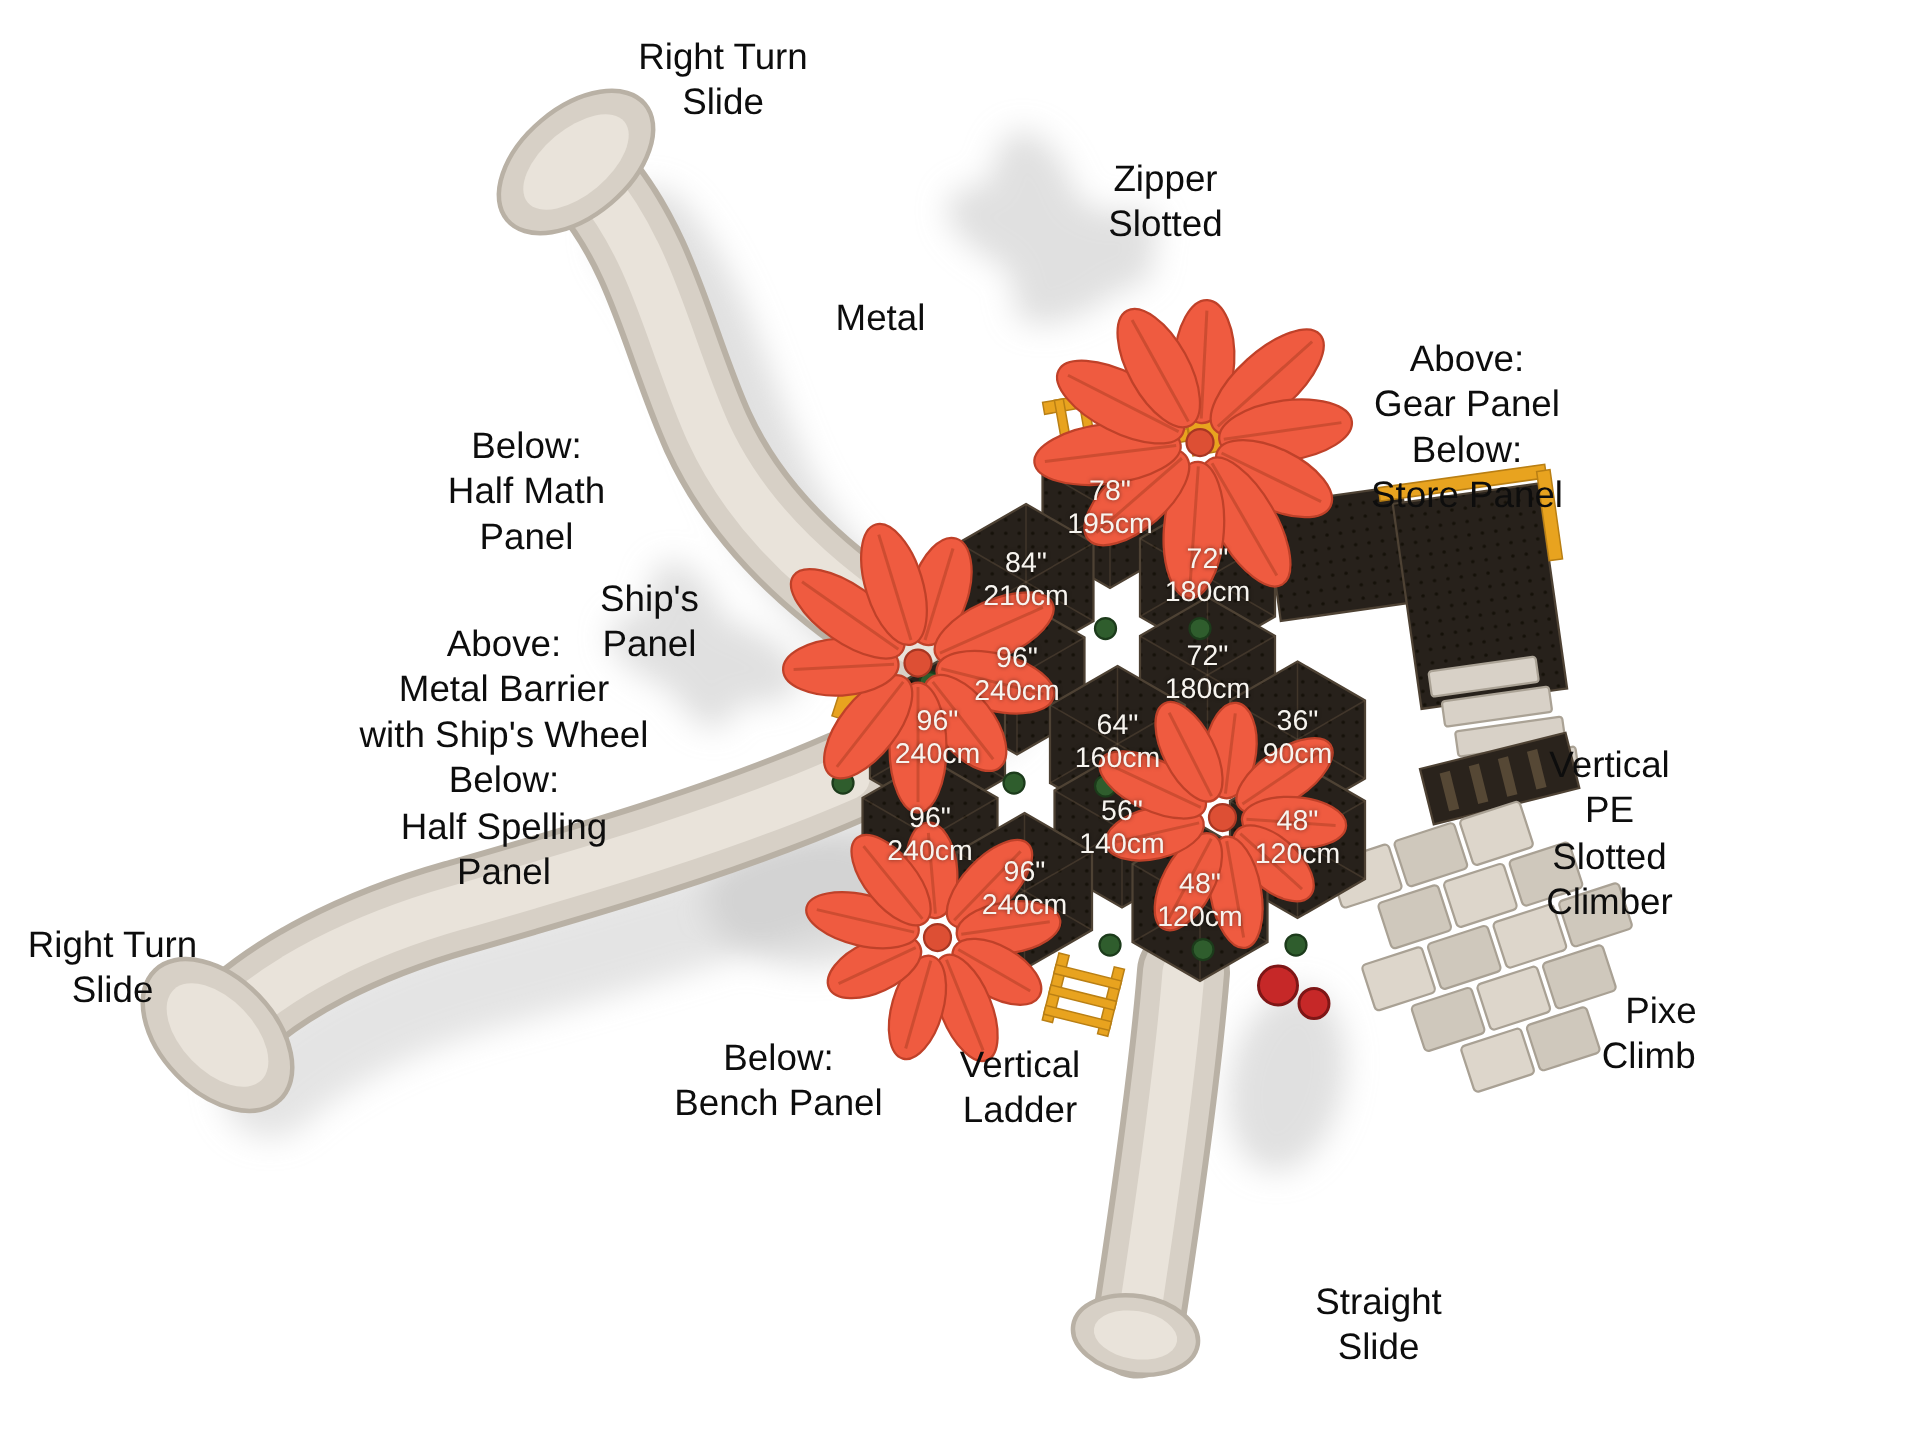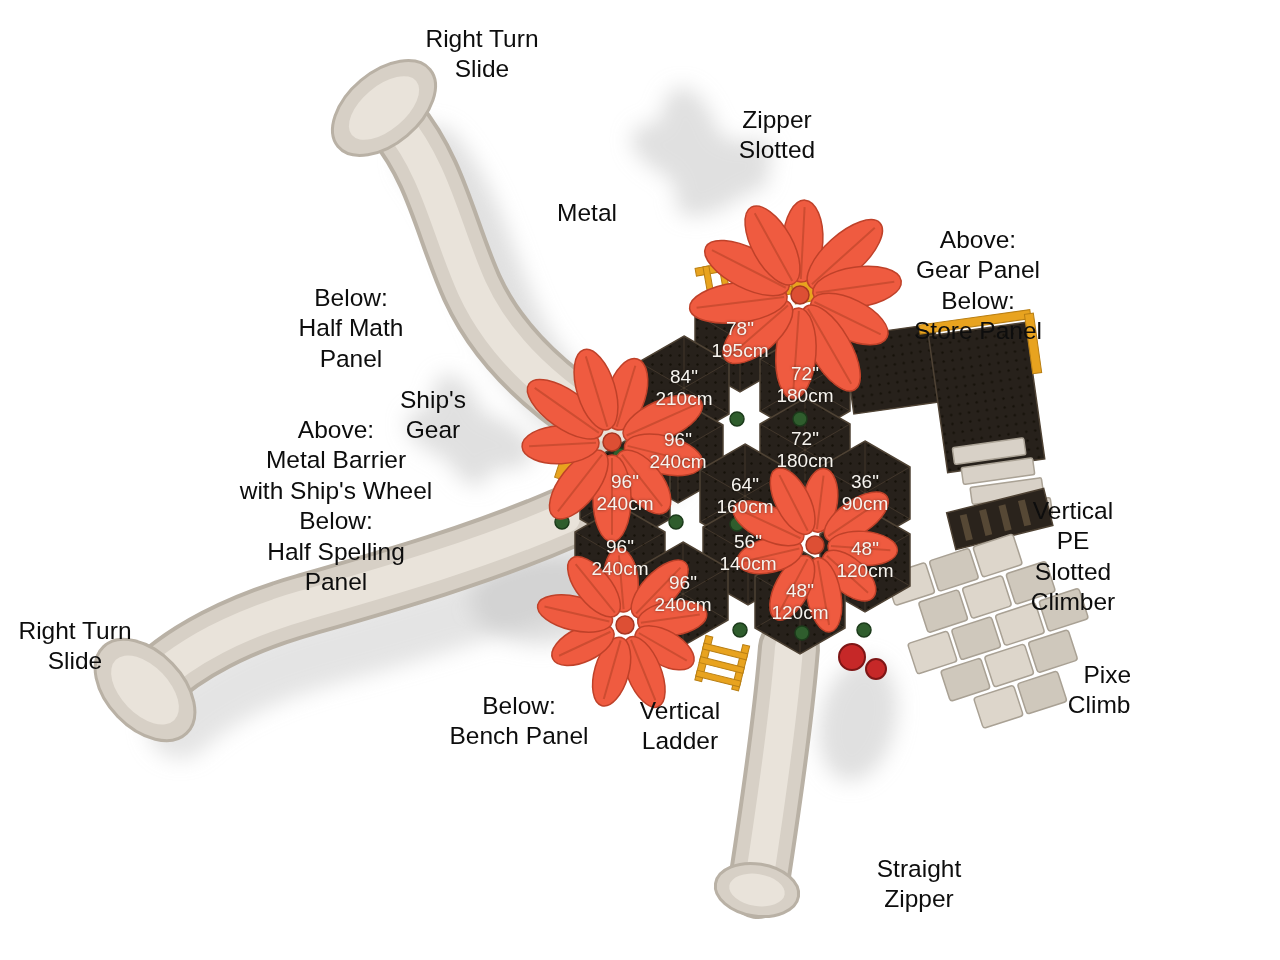--- a/index.html
+++ b/index.html
@@ -423,39 +423,39 @@
 Slotted</div>
 <div class="callout" style="left:587px;top:198px">Metal</div>
 <div class="callout" style="left:978px;top:225px">Above:
 Gear Panel
 Below:
 Store Panel</div>
 <div class="callout" style="left:351px;top:283px">Below:
 Half Math
 Panel</div>
 <div class="callout" style="left:433px;top:385px">Ship's
-Gear</div>
+Panel</div>
 <div class="callout" style="left:336px;top:415px">Above:
 Metal Barrier
 with Ship's Wheel
 Below:
 Half Spelling
 Panel</div>
 <div class="callout" style="left:75px;top:616px">Right Turn
 Slide</div>
 <div class="callout" style="left:1073px;top:496px">Vertical
 PE Slotted Climber</div>
 <div class="callout" style="left:1110px;top:660px">Pixel
 Climber</div>
 <div class="callout" style="left:519px;top:691px">Below:
 Bench Panel</div>
 <div class="callout" style="left:680px;top:696px">Vertical
 Ladder</div>
 <div class="callout" style="left:919px;top:854px">Straight
-Zipper</div>
+Slide</div>
 
 <div class="meas" style="left:740px;top:340px">
       <span>78"</span>
       <span>195cm</span>
     </div>
 <div class="meas" style="left:684px;top:388px">
       <span>84"</span>
       <span>210cm</span>
     </div>
 <div class="meas" style="left:805px;top:385px">

